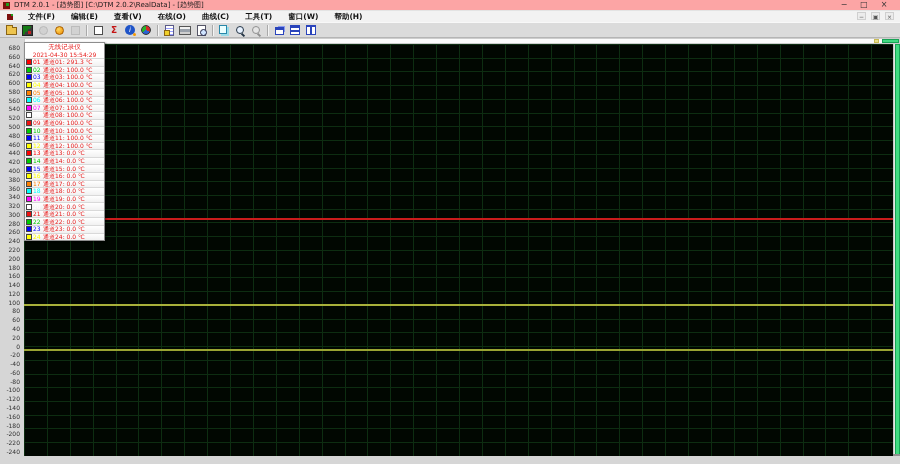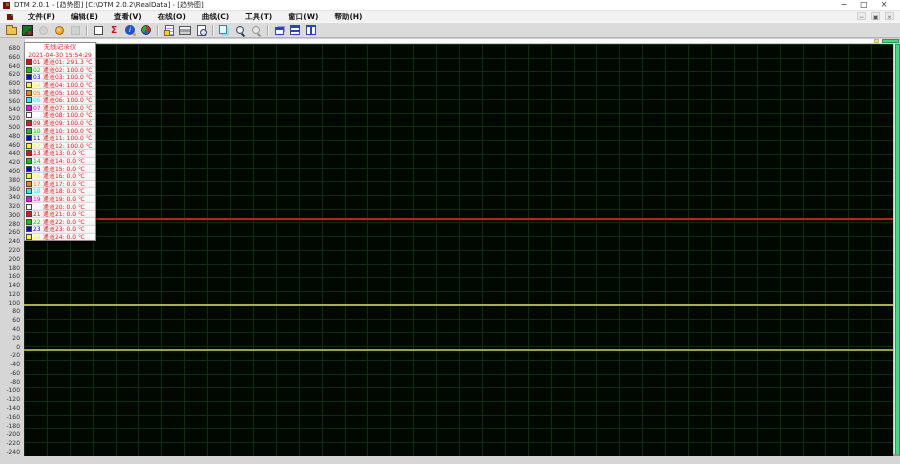--- a/index.html
+++ b/index.html
@@ -1,20 +1,20 @@
 <!DOCTYPE html>
 <html><head>
 <meta charset="utf-8">
 <style>
   * { box-sizing: border-box; margin: 0; padding: 0; }
   html,body { width: 900px; height: 464px; overflow: hidden; }
   body { position: relative; font-family: "DejaVu Sans", sans-serif; background: #d6d6d6; }
 
   
-  .titlebar { position:absolute; left:0; top:0; width:900px; height:11px; background:#ffffff;
+  .titlebar { position:absolute; left:0; top:0; width:900px; height:11px; background:#fca5a5;
               border-bottom:1px solid #e3e3e3; display:flex; align-items:center; font-size:7px; color:#1a1a1a; }
   .app-icon { width:7px; height:7px; background:#7c100e; margin:0 4px 0 3px; position:relative; flex:none; }
   .app-icon::after { content:""; position:absolute; right:1px; top:1px; width:3px; height:3px; background:#1f9e1f; }
   .tb-spacer { flex:1; }
   .winbtn { width:20px; text-align:center; font-size:8px; line-height:10px; color:#333; }
   .winbtn.close { margin-right:6px; }
 
   
   .menubar { position:absolute; left:0; top:11px; width:900px; height:11px; background:#f2f2f2;
              display:flex; align-items:center; font-size:7.5px; color:#111; }
@@ -77,21 +77,21 @@
             repeating-linear-gradient(to bottom, #0d2d11 0 1px, transparent 1px 13.73px),
             repeating-linear-gradient(to right,  #0d2d11 0 1px, transparent 1px 22.9px); }
   .hline { position:absolute; left:0; width:100%; height:2px; }
 
   .vscroll { position:absolute; left:893px; top:44px; width:7px; height:412px; background:#e4e4e4; border-left:1px solid #c9c9c9; }
   .vthumb { position:absolute; left:1px; top:0; width:5px; height:100%; background:#41da81; border:1px solid #18a355; }
   .scroll-corner { position:absolute; left:893px; top:454px; width:7px; height:5px; background:#8f8f8f; }
   .status-strip { position:absolute; left:0; top:456px; width:900px; height:8px; background:#d6d6d6; }
 
   
-  .legend { position:absolute; left:24px; top:42px; width:72px; background:#ffffff;
+  .legend { position:absolute; left:24px; top:42px; width:81px; background:#ffffff;
             border:1px solid #8d8d8d; box-shadow:1px 1px 2px rgba(0,0,0,.45); font-size:6px; }
   .ltitle { color:#e62020; text-align:center; font-size:6.5px; line-height:8px; height:8px; }
   .ldate  { color:#e62020; text-align:center; font-size:6px; line-height:7px; height:7px; }
   .lrow { display:flex; align-items:center; height:7.6px; border-top:1px solid #d9d9d9;
           background:linear-gradient(#ffffff, #f1f1f1); padding-left:1px; }
   .sw { width:6px; height:6px; border:1px solid #444; flex:none; }
   .num { width:9px; margin-left:1px; font-size:6px; line-height:6px; flex:none; }
   .txt { color:#e62020; margin-left:1px; white-space:nowrap; font-size:6px; line-height:6px; }
 </style>
 </head>

